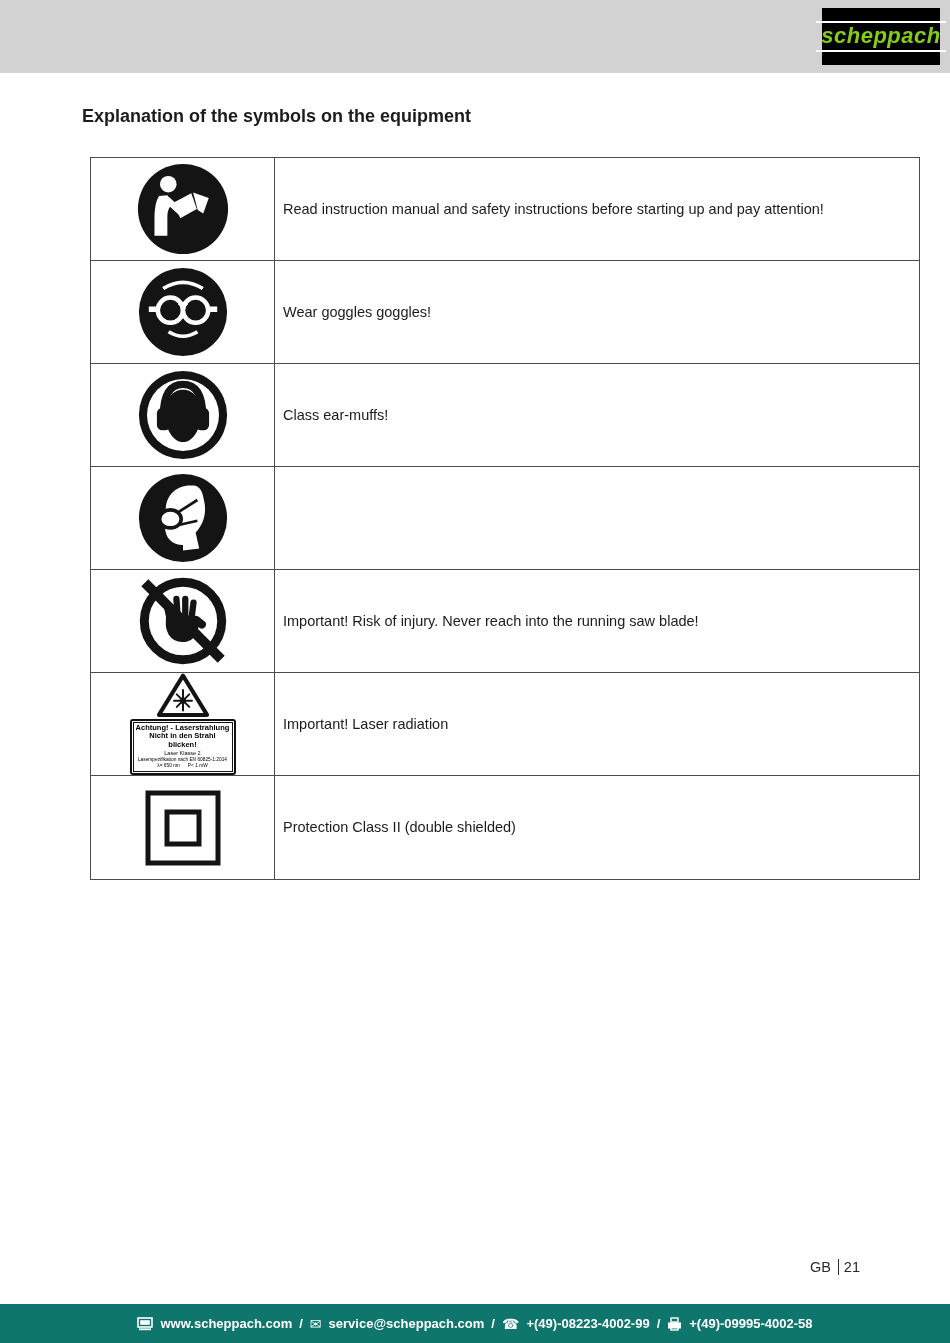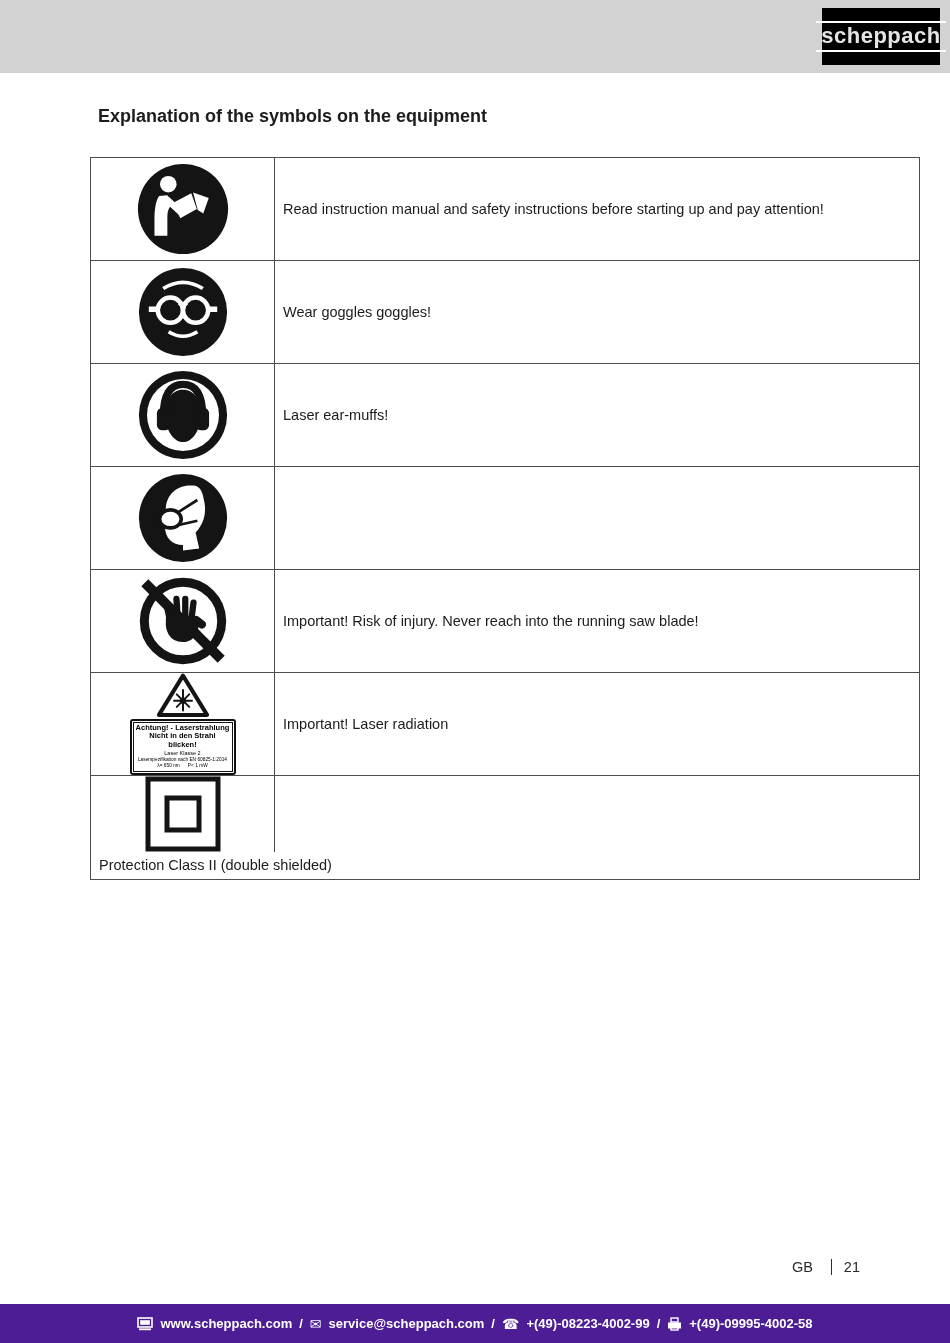--- a/index.html
+++ b/index.html
@@ -21,52 +21,53 @@
     background: #d2d2d2;
   }
   .logo {
     position: absolute;
     top: 8px; right: 10px;
     width: 118px; height: 57px;
     background: #000;
     display: flex; align-items: center; justify-content: center;
   }
   .logo-text {
-    color: #e5e5e5;
+    color: #84cc16;
+    font-style: italic;
     font-weight: bold;
     font-size: 22px;
     letter-spacing: 0.5px;
     border-top: 2px solid #fff;
     border-bottom: 2px solid #fff;
     padding: 1px 5px 2px 5px;
     line-height: 1.1;
   }
 
   
   .page-title {
     position: absolute;
-    left: 98px; top: 106px;
+    left: 82px; top: 106px;
     font-size: 18px;
     font-weight: bold;
     color: #1c1c1c;
   }
 
   
   .sym-table {
     position: absolute;
     left: 90px; top: 157px;
     width: 830px;
     border: 1px solid #4c4c4c;
   }
   .sym-row {
     display: flex;
     height: 103px;
     border-bottom: 1px solid #4c4c4c;
   }
-  .sym-row:last-child { border-bottom: none; flex-direction: column; }
+  .sym-row:last-child { border-bottom: none; }
   .icon-cell {
     width: 184px;
     border-right: 1px solid #4c4c4c;
     display: flex;
     flex-direction: column;
     align-items: center;
     justify-content: center;
   }
   .desc-cell {
     flex: 1;
@@ -101,30 +102,30 @@
   .page-marker {
     position: absolute;
     right: 90px; top: 1259px;
     font-size: 14.5px;
     color: #2a2a2a;
     display: flex;
     align-items: center;
   }
   .page-marker .num {
     border-left: 1px solid #2a2a2a;
-    padding-left: 12px;
-    margin-left: 18px;
+    padding-left: 5px;
+    margin-left: 7px;
   }
 
   
   .footer-bar {
     position: absolute;
     left: 0; bottom: 0;
     width: 950px; height: 39px;
-    background: #4c1d95;
+    background: #0f766e;
     color: #fff;
     display: flex;
     align-items: center;
     justify-content: center;
     gap: 7px;
     font-size: 13px;
     font-weight: bold;
   }
   .footer-bar .f-icon { display: inline-flex; align-items: center; }
   .footer-bar .glyph { font-weight: normal; font-size: 14px; line-height: 1; }
@@ -176,21 +177,21 @@
       <div class="icon-cell">
         <svg width="90" height="90" viewBox="0 0 100 100">
           <circle cx="50" cy="50" r="49" fill="#141414"></circle>
           <circle cx="50" cy="50" r="40" fill="#fff"></circle>
           <path d="M50 22 C37 22 30 34 30 48 C30 64 38 80 50 80 C62 80 70 64 70 48 C70 34 63 22 50 22 Z" fill="#141414"></path>
           <path d="M28 52 Q28 16 50 16 Q72 16 72 52" stroke="#141414" stroke-width="8" fill="none"></path>
           <rect x="21" y="42" width="15" height="25" rx="6" fill="#141414"></rect>
           <rect x="64" y="42" width="15" height="25" rx="6" fill="#141414"></rect>
         </svg>
       </div>
-      <div class="desc-cell">Laser ear-muffs!</div>
+      <div class="desc-cell">Class ear-muffs!</div>
     </div>
 
     <div class="sym-row">
       <div class="icon-cell">
         <svg width="90" height="90" viewBox="0 0 100 100">
           <circle cx="50" cy="50" r="49" fill="#141414"></circle>
           <path d="M62 14 C44 12 32 24 31 38 C30.5 42 28 46 25 50 L30 52 L30 60 C30 72 38 80 50 80 L50 86 L68 84 L64 66 C72 58 76 46 74 34 C72 22 70 15 62 14 Z" fill="#fff"></path>
           <path d="M44 44 L66 30" stroke="#141414" stroke-width="3"></path>
           <path d="M44 58 L66 53" stroke="#141414" stroke-width="3"></path>
           <ellipse cx="36" cy="51" rx="12" ry="10" fill="#fff" stroke="#141414" stroke-width="4"></ellipse>

